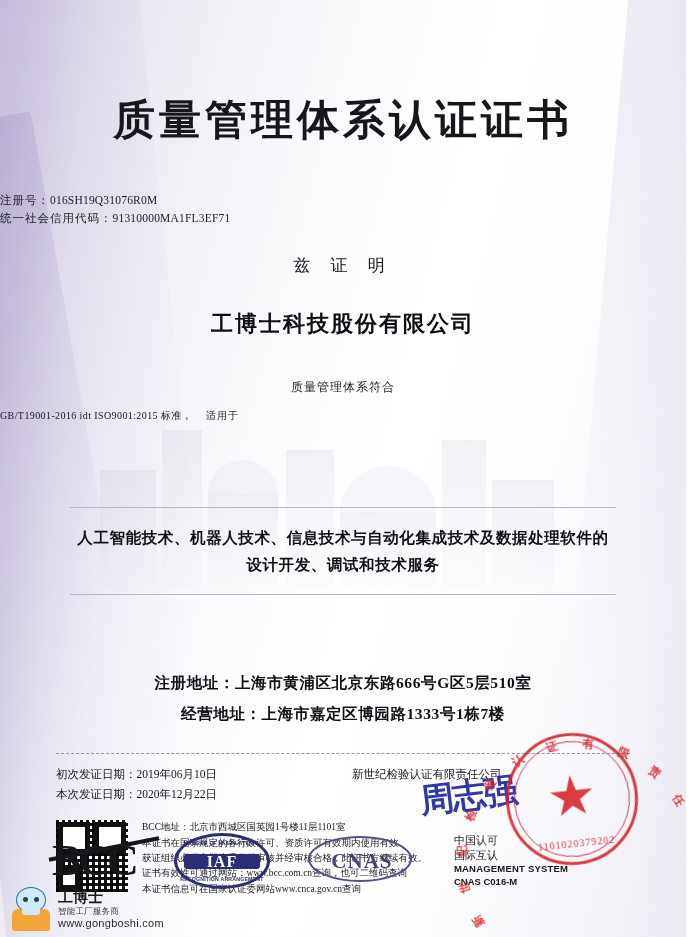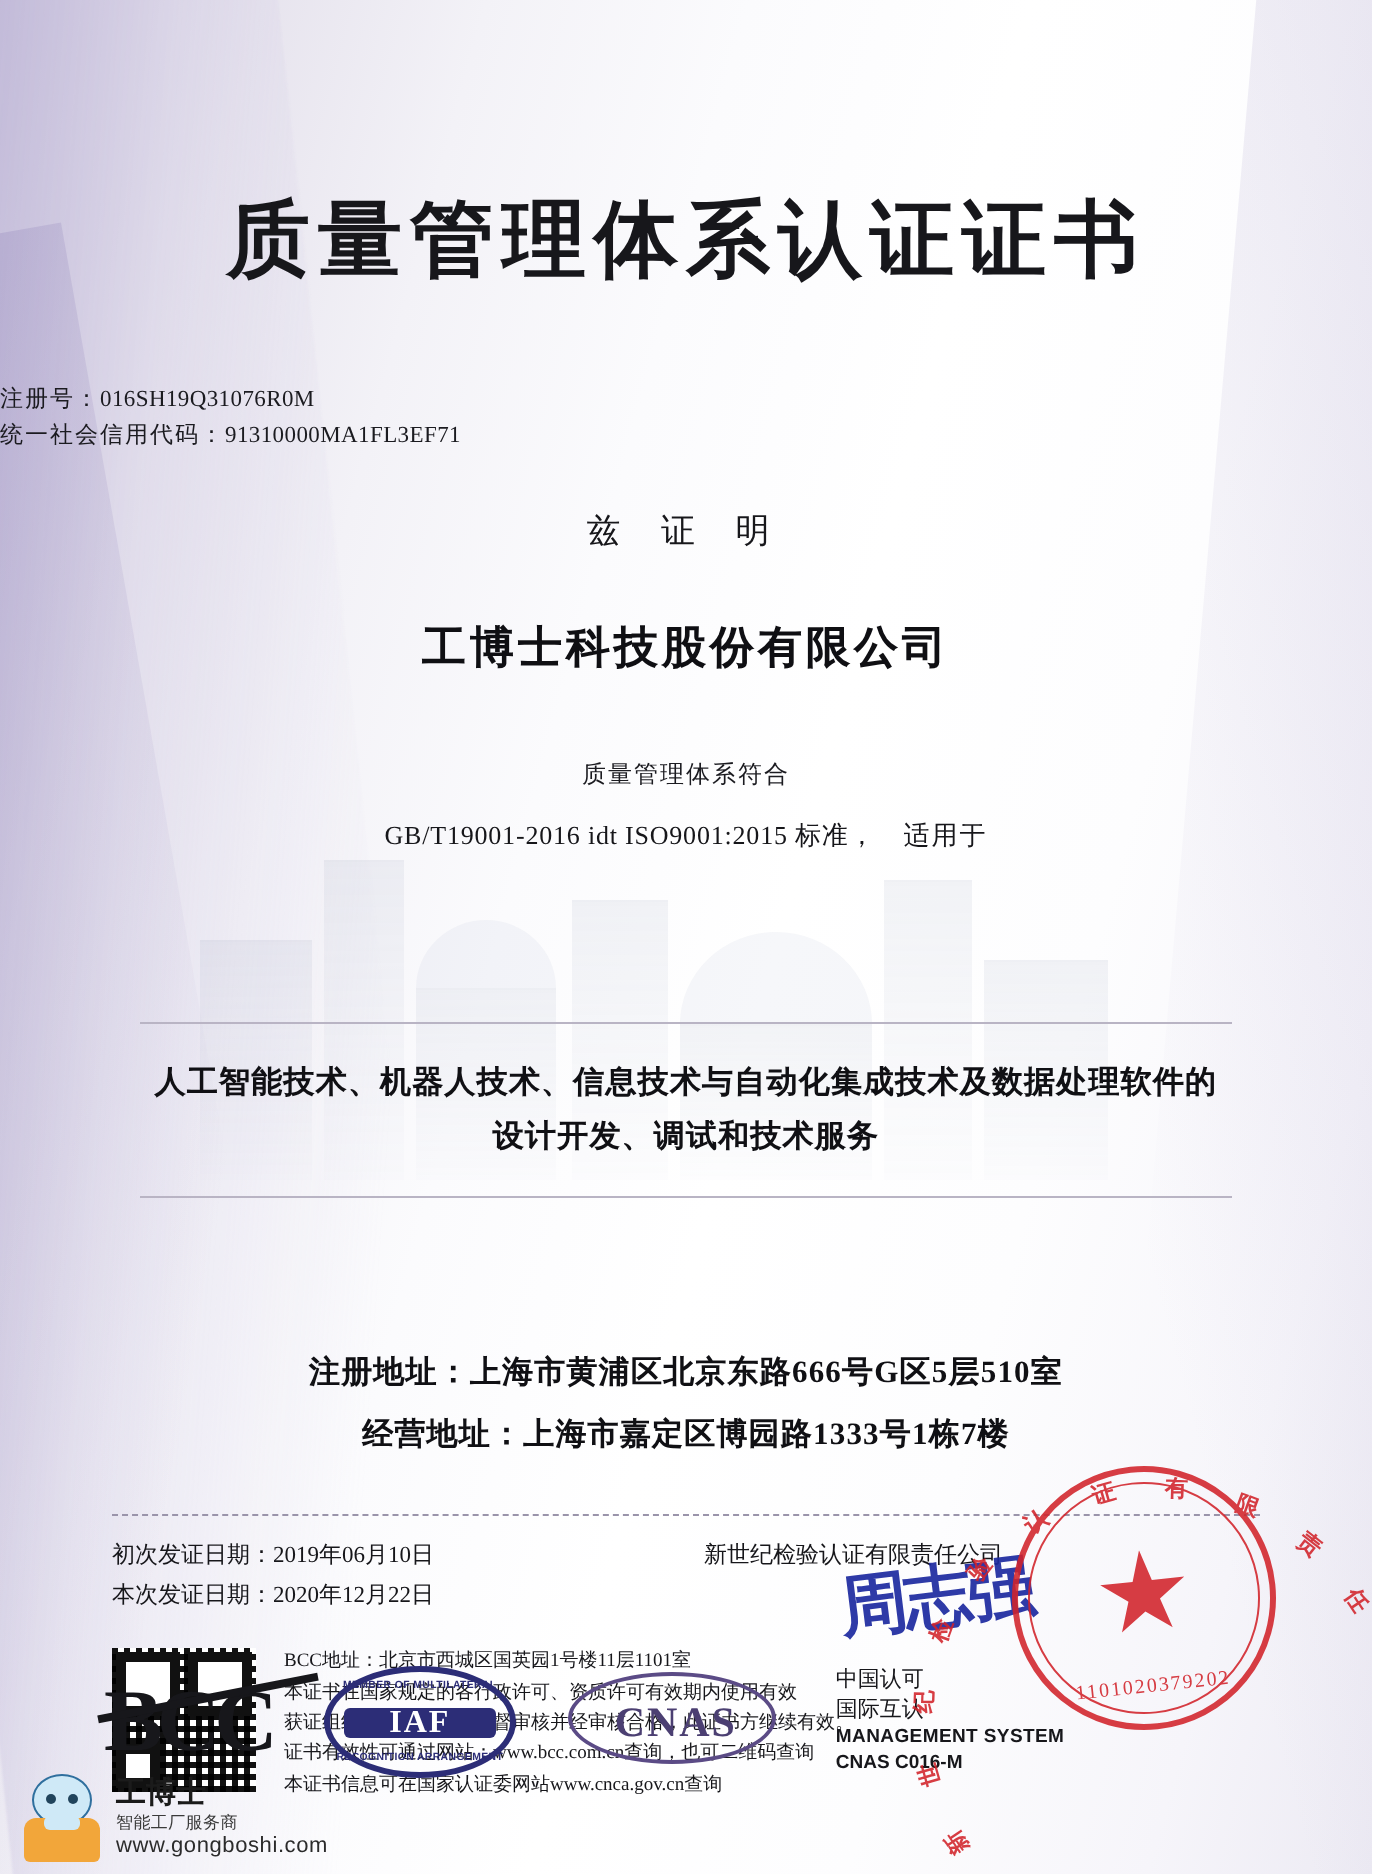--- a/index.html
+++ b/index.html
@@ -103,23 +103,23 @@
   }
   .conform {
     text-align: center;
     font-family: "Liberation Serif", serif;
     font-size: 12px;
     color: #1b1b20;
     margin-top: 40px;
     letter-spacing: 1px;
   }
   .standard {
-    text-align: center;
-    font-family: "Liberation Serif", serif;
-    font-size: 13px;
+    text-align: left;
+    font-family: "Liberation Serif", serif;
+    font-size: 10px;
     color: #16161a;
     margin-top: 13px;
     letter-spacing: 0.4px;
   }
   .standard .apply { letter-spacing: 1px; margin-left: 14px; }
 
   .scope {
     margin: 84px 70px 0 70px;
     border-top: 1px solid #b9b4c4;
     border-bottom: 1px solid #b9b4c4;
@@ -251,21 +251,21 @@
     transform-origin: 0 62px;
   }
 
   .logos {
     position: absolute;
     left: 52px; bottom: 40px;
     right: 42px;
     height: 72px;
     display: flex;
     align-items: center;
-    gap: 26px;
+    gap: 38px;
     z-index: 6;
   }
   .logo-bcc {
     font-family: "Liberation Serif", serif;
     font-weight: 700;
     font-size: 44px;
     color: #17171b;
     letter-spacing: -3px;
     line-height: 0.9;
     position: relative;

